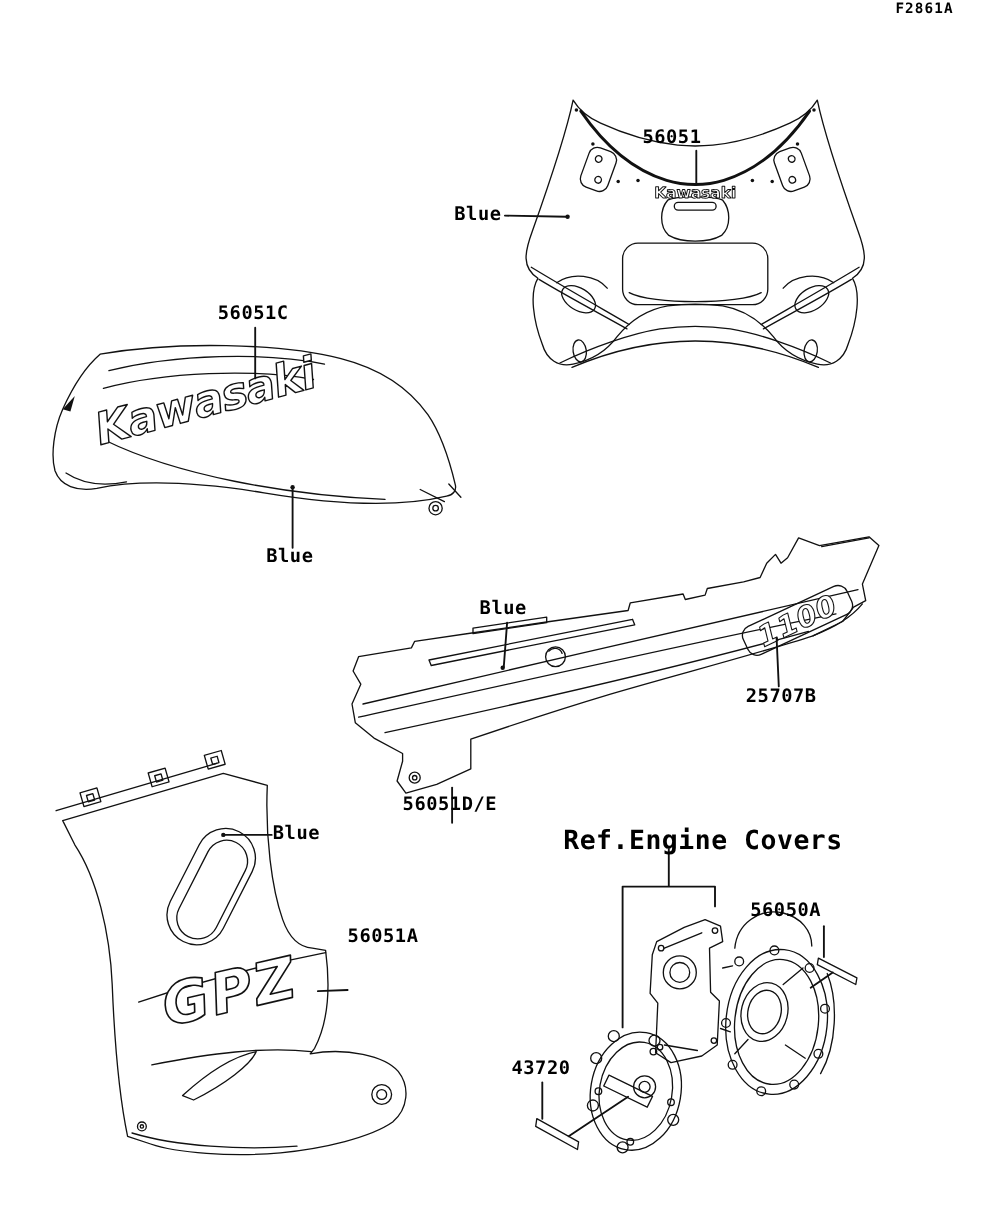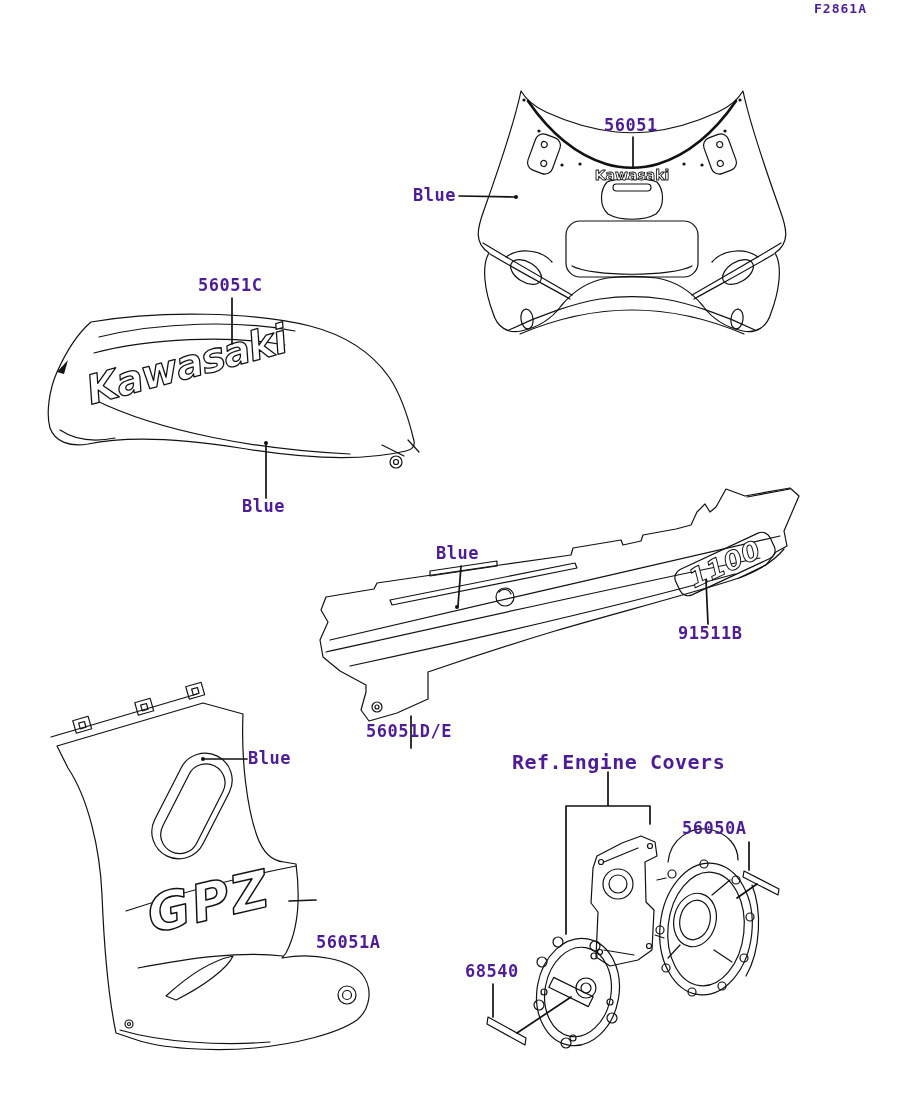--- a/index.html
+++ b/index.html
@@ -6,30 +6,30 @@
   .stage{
     position:relative;
     width:914px;height:1103px;
     background:#fff;
     overflow:hidden;
     font-family:"DejaVu Sans Mono", monospace;
   }
   .stage svg{position:absolute;left:0;top:0;}
   .callout{
     position:absolute;
-    color:#4c1d95;
+    color:#000000;
     font-weight:bold;
     font-size:17px;
     letter-spacing:0.5px;
     line-height:1;
     white-space:nowrap;
     font-family:"DejaVu Sans Mono", monospace;
   }
   .code{font-size:13px;letter-spacing:1px;}
-  .ref{font-size:20px;letter-spacing:0.5px;}
+  .ref{font-size:24px;letter-spacing:0.5px;}
 </style>
 </head>
 <body>
 
 <div class="stage">
 
   <svg width="914" height="1103" viewBox="0 0 914 1103" fill="none" stroke="#111" stroke-width="1.2" stroke-linecap="round" stroke-linejoin="round">
 
     <g>
       <path d="M521,91 C516,115 500,165 484,210 C477,229 474,243 489,253
@@ -256,30 +256,30 @@
       <path d="M744,871 L779,889 L778,895 L743,877 Z" stroke-width="1.2"></path>
       <path d="M737,898 L757,884"></path>
       <path d="M493,984 L493,1017"></path>
       <path d="M488,1017 L526,1038 L525,1045 L487,1024 Z" stroke-width="1.2"></path>
       <path d="M571,997 L517,1033"></path>
     </g>
   </svg>
 
   <div class="callout code" style="left:814px;top:2px">F2861A</div>
 
-  <div class="callout" style="left:604px;top:117px">56051</div>
+  <div class="callout" style="left:584px;top:117px">56051</div>
   <div class="callout" style="left:413px;top:187px">Blue</div>
 
   <div class="callout" style="left:198px;top:277px">56051C</div>
   <div class="callout" style="left:242px;top:498px">Blue</div>
 
   <div class="callout" style="left:436px;top:545px">Blue</div>
-  <div class="callout" style="left:678px;top:625px">91511B</div>
+  <div class="callout" style="left:678px;top:625px">25707B</div>
   <div class="callout" style="left:366px;top:723px">56051D/E</div>
 
   <div class="callout ref" style="left:512px;top:752px">Ref.Engine Covers</div>
 
   <div class="callout" style="left:248px;top:750px">Blue</div>
-  <div class="callout" style="left:316px;top:934px">56051A</div>
+  <div class="callout" style="left:316px;top:843px">56051A</div>
 
   <div class="callout" style="left:682px;top:820px">56050A</div>
-  <div class="callout" style="left:465px;top:963px">68540</div>
+  <div class="callout" style="left:465px;top:963px">43720</div>
 </div>
 
 </body></html>

